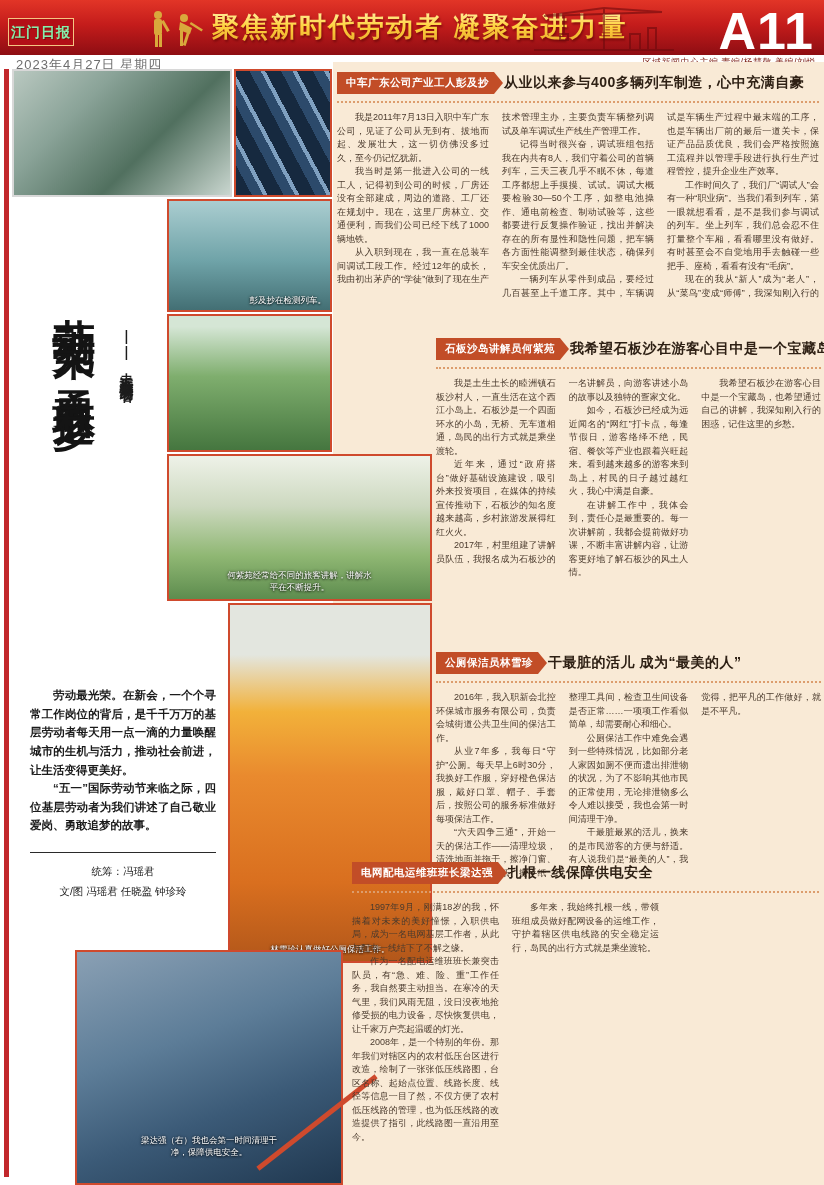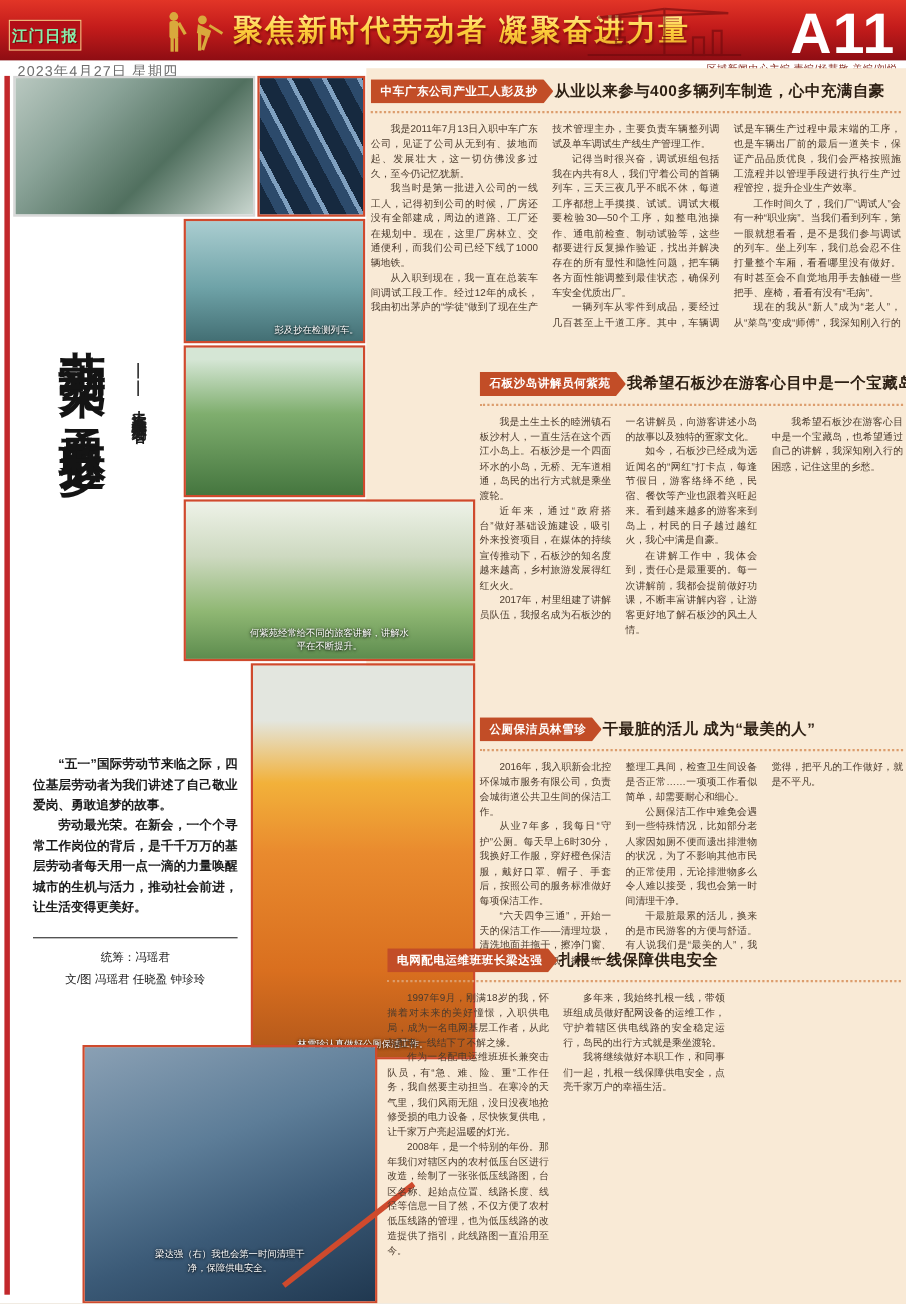--- a/index.html
+++ b/index.html
@@ -141,22 +141,22 @@
     <span class="caption capF">林雪珍认真做好公厕保洁工作。</span>
   </div>
   <div class="photo pG">
     <span class="caption capG">梁达强（右）我也会第一时间清理干净，保障供电安全。</span>
   </div>
   <div class="slash"></div>
 
   <div class="vtitle">劳动光荣　勇敢追梦</div>
   <div class="vsub">——走近新会基层劳动者</div>
   <div class="intro">
+      <p>劳动最光荣。在新会，一个个寻常工作岗位的背后，是千千万万的基层劳动者每天用一点一滴的力量唤醒城市的生机与活力，推动社会前进，让生活变得更美好。</p>
       <p>“五一”国际劳动节来临之际，四位基层劳动者为我们讲述了自己敬业爱岗、勇敢追梦的故事。</p>
-      <p>劳动最光荣。在新会，一个个寻常工作岗位的背后，是千千万万的基层劳动者每天用一点一滴的力量唤醒城市的生机与活力，推动社会前进，让生活变得更美好。</p>
     </div>
   <div class="credits">
     <div>统筹：冯瑶君</div>
     <div>文/图 冯瑶君 任晓盈 钟珍玲</div>
   </div>
 
   <section class="article a1">
     <div class="art-head">
       <span class="tag">中车广东公司产业工人彭及抄</span>
       <h2 class="art-title">从业以来参与400多辆列车制造，心中充满自豪</h2>
@@ -208,17 +208,16 @@
     <div class="art-head">
       <span class="tag">电网配电运维班班长梁达强</span>
       <h2 class="art-title">扎根一线保障供电安全</h2>
     </div>
     <div class="dotline"></div>
     <div class="body b4">
         <p>1997年9月，刚满18岁的我，怀揣着对未来的美好憧憬，入职供电局，成为一名电网基层工作者，从此与配电一线结下了不解之缘。</p>
         <p>作为一名配电运维班班长兼突击队员，有“急、难、险、重”工作任务，我自然要主动担当。在寒冷的天气里，我们风雨无阻，没日没夜地抢修受损的电力设备，尽快恢复供电，让千家万户亮起温暖的灯光。</p>
         <p>2008年，是一个特别的年份。那年我们对辖区内的农村低压台区进行改造，绘制了一张张低压线路图，台区名称、起始点位置、线路长度、线径等信息一目了然，不仅方便了农村低压线路的管理，也为低压线路的改造提供了指引，此线路图一直沿用至今。</p>
         <p>多年来，我始终扎根一线，带领班组成员做好配网设备的运维工作，守护着辖区供电线路的安全稳定运行，岛民的出行方式就是乘坐渡轮。</p>
-        <p>我将继续做好本职工作，和同事们一起，扎根一线保障供电安全，点亮千家万户的幸福生活。</p>
       </div>
   </section>
 
 </div>
 
 </body></html>

